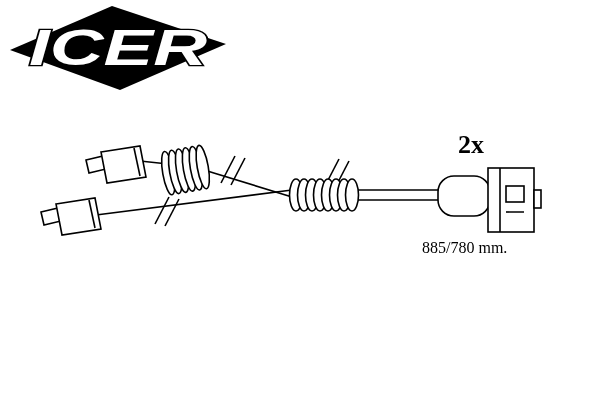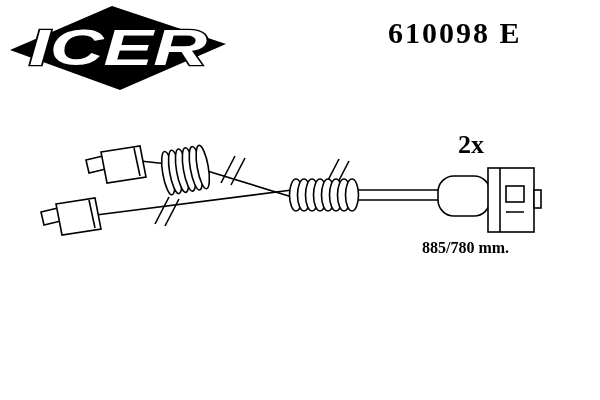--- a/index.html
+++ b/index.html
@@ -29,37 +29,36 @@
   .drawing{
     position:absolute;left:0;top:0;width:600px;height:400px;
   }
   .qty-label{
     position:absolute;left:458px;top:130px;
     font-size:26px;font-weight:bold;
     font-family:"Liberation Serif", serif;
   }
   .dim-label{
     position:absolute;left:422px;top:239px;
-    font-size:16px;font-weight:bold;
+    font-size:16px;font-weight:normal;
     font-family:"Liberation Serif", serif;
   }
 </style>
 </head>
 <body>
 
 <div class="page">
 
   <div class="logo">
     <svg viewBox="0 0 220 88">
       <polygon points="2,46 104,2 218,40 112,86" fill="#000000"></polygon>
       <text x="110" y="61" text-anchor="middle" font-size="50" textLength="178" lengthAdjust="spacingAndGlyphs" paint-order="stroke">ICER</text>
     </svg>
   </div>
 
-  <div class="part-number">610098 E</div>
 
   <svg class="drawing" viewBox="0 0 600 400">
     <g stroke="#000000" stroke-width="1.6" fill="none">
 
       <g>
         <path d="M140,161 L168,164"></path>
         <path d="M204,170 L292,197"></path>
         <path d="M96,215 L292,190"></path>
         <path d="M352,190 H440"></path>
         <path d="M352,200 H440"></path>

